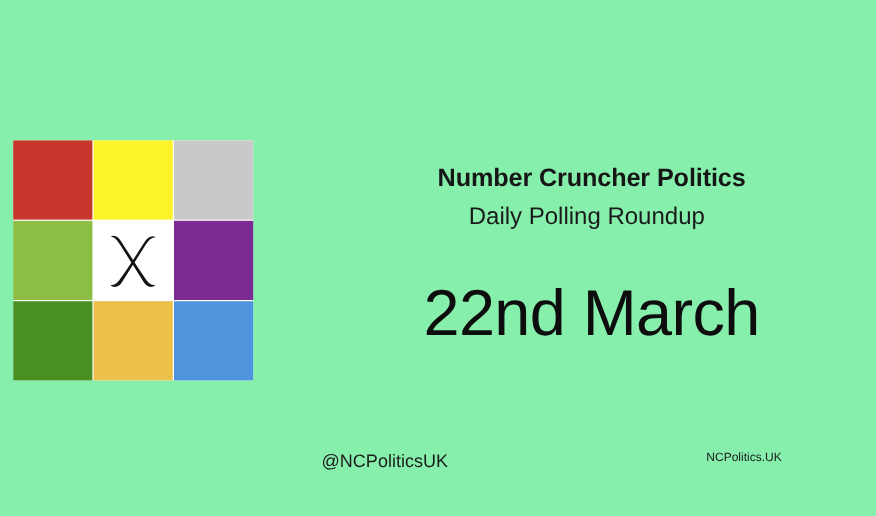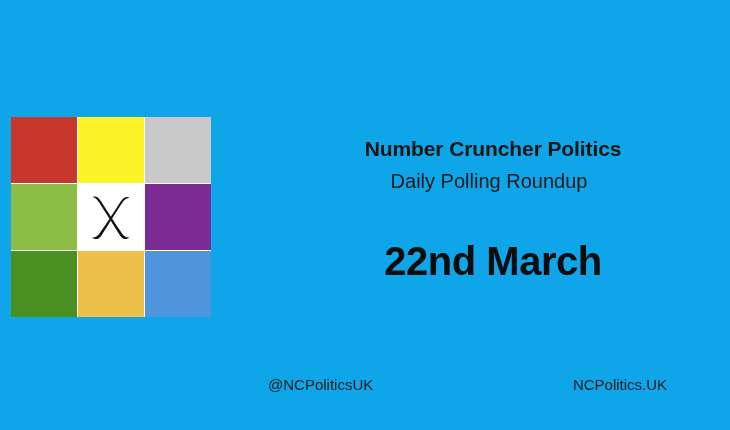--- a/index.html
+++ b/index.html
@@ -11,21 +11,21 @@
     height: 430px;
     background: #ffffff;
     font-family: "Liberation Sans", sans-serif;
     color: #111111;
     overflow: hidden;
   }
   .slide {
     position: relative;
     width: 730px;
     height: 430px;
-    background: #0ea5e9;
+    background: #86efac;
   }
 
   
   .logo {
     position: absolute;
     left: 11px;
     top: 117px;
     width: 200px;
     height: 200px;
     display: grid;
@@ -77,22 +77,22 @@
     line-height: 26px;
     color: #1a1a1a;
     white-space: nowrap;
   }
   .date {
     position: absolute;
     left: 260px;
     top: 235px;
     width: 466px;
     text-align: center;
-    font-size: 40px;
-    font-weight: bold;
+    font-size: 54px;
+    font-weight: normal;
     letter-spacing: -0.5px;
     line-height: 52px;
     color: #0d0d0d;
     white-space: nowrap;
   }
 
   
   .footer-handle {
     position: absolute;
     left: 268px;
@@ -102,21 +102,21 @@
     font-size: 15px;
     color: #1c1c1c;
     white-space: nowrap;
   }
   .footer-site {
     position: absolute;
     left: 520px;
     top: 376px;
     width: 200px;
     text-align: center;
-    font-size: 15px;
+    font-size: 10px;
     color: #1c1c1c;
     white-space: nowrap;
   }
 </style>
 </head>
 <body>
 
 <div class="slide">
 
   <div class="logo">

